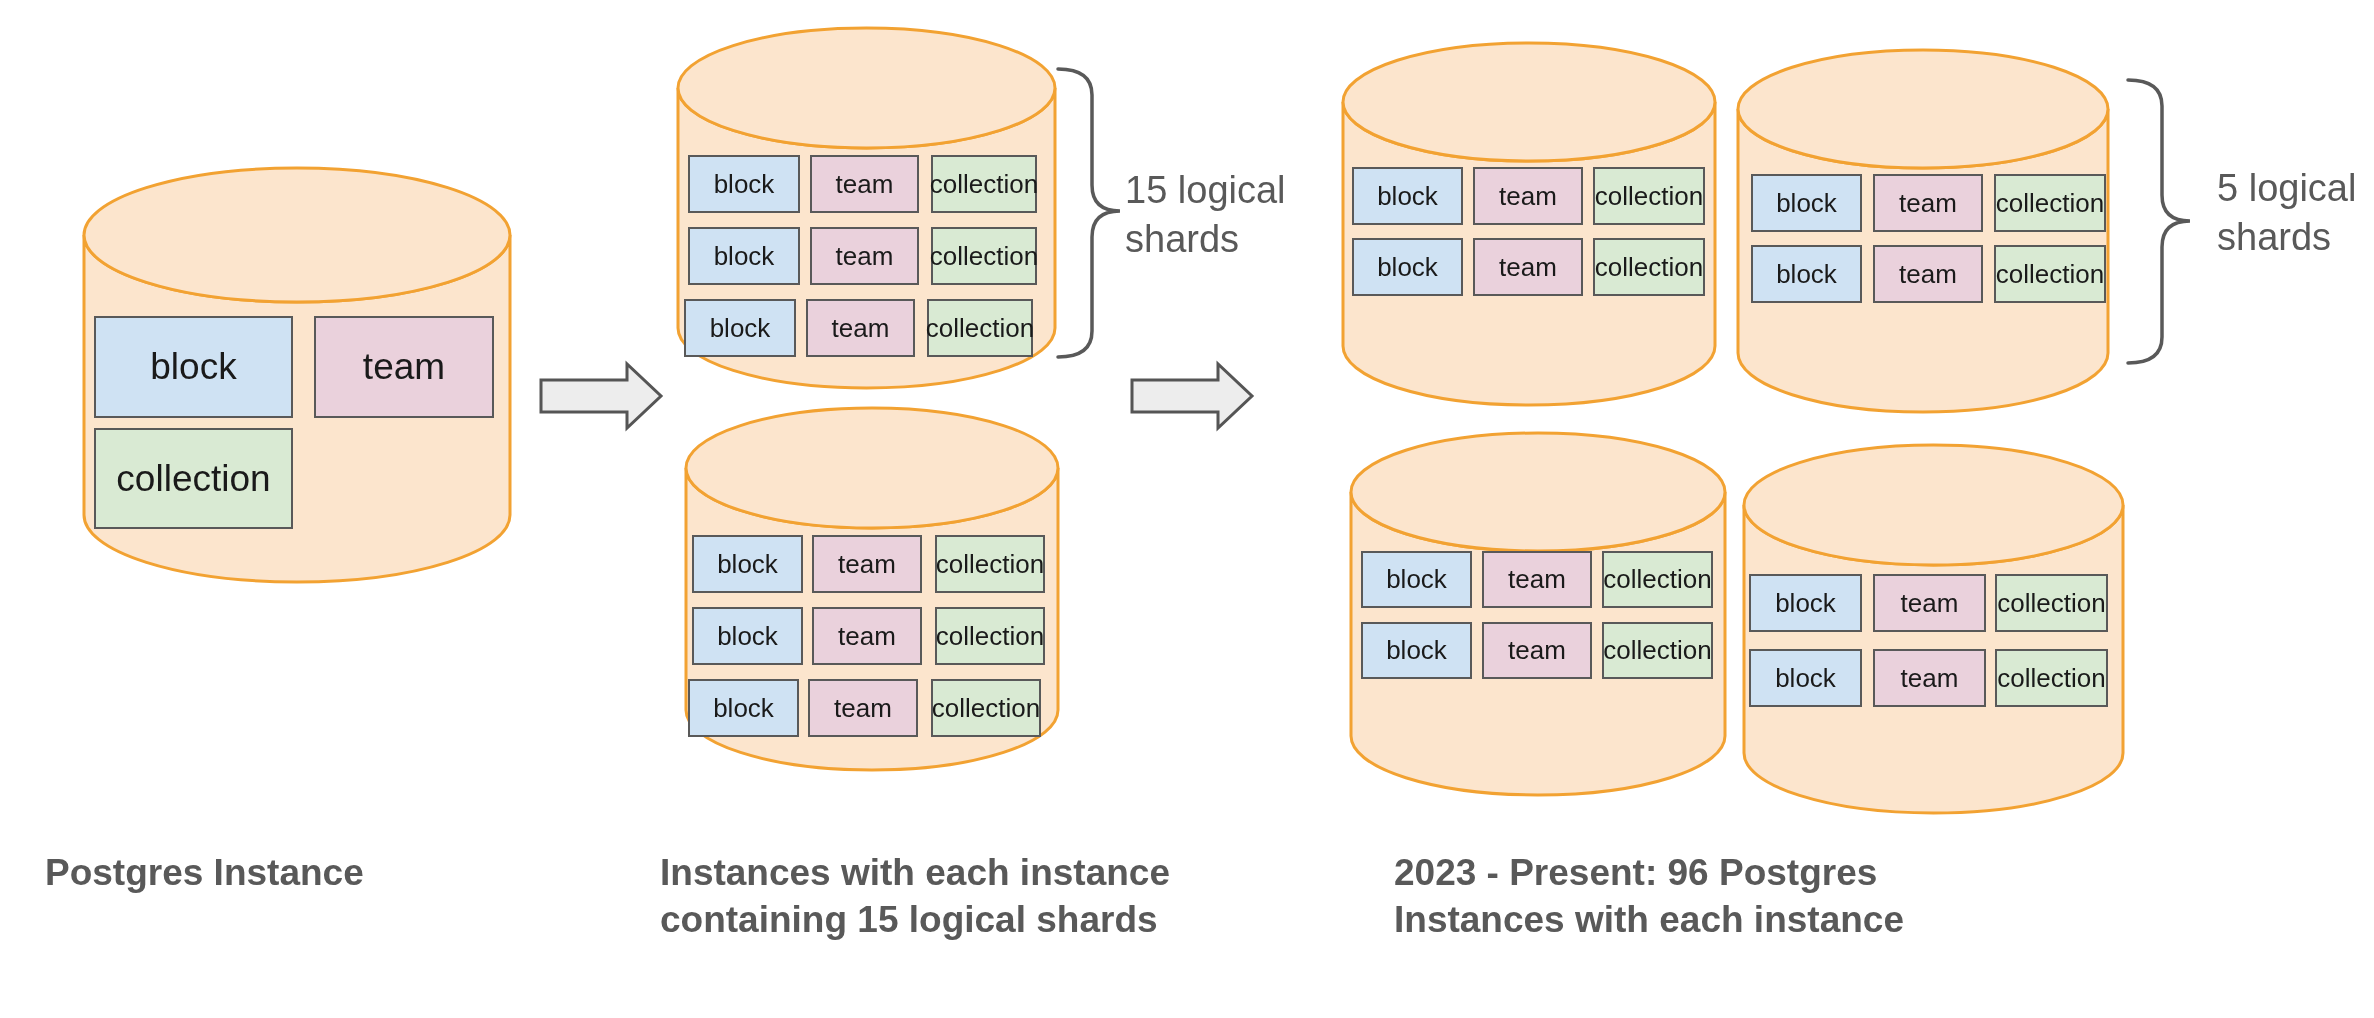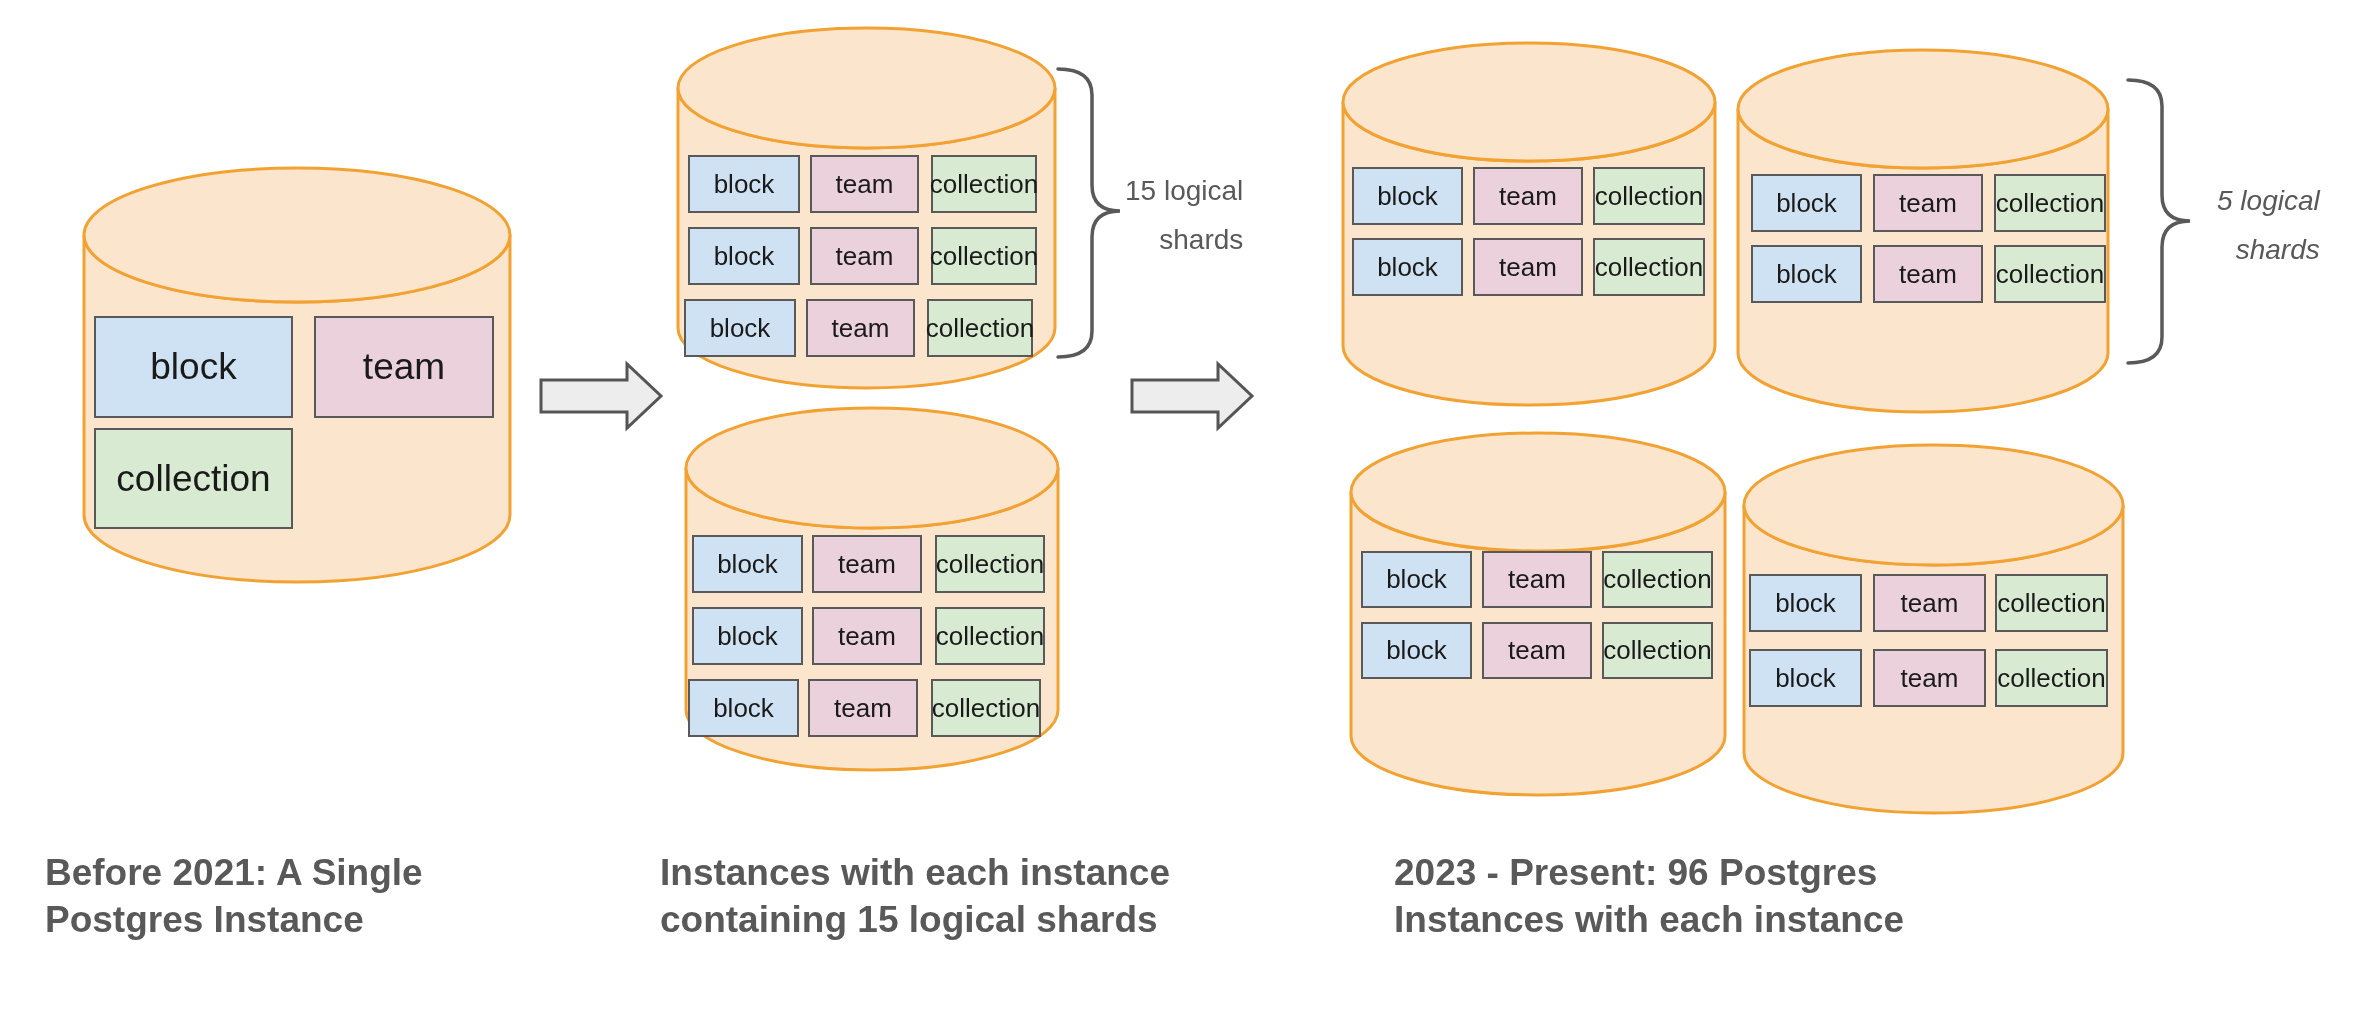--- a/index.html
+++ b/index.html
@@ -27,23 +27,22 @@
   .bg-collection{background:var(--collection-fill);}
   .box-lg{font-size:37px;}
   .box-sm{font-size:26px;}
   .brace{position:absolute;overflow:visible;}
   .brace path{fill:none;stroke:var(--brace-stroke);stroke-width:3.5;stroke-linecap:round;}
   .arrow{position:absolute;overflow:visible;}
   .arrow polygon{fill:var(--arrow-fill);stroke:var(--arrow-stroke);stroke-width:3;stroke-linejoin:miter;}
   .brace-label{
     position:absolute;
     color:var(--caption-color);
-    font-size:28px;line-height:49px;
+    font-size:38px;line-height:49px;
     white-space:nowrap;
-    text-align:right;
   }
   .caption{
     position:absolute;
     color:var(--caption-color);
     font-weight:bold;
     font-size:37px;line-height:47px;
     white-space:nowrap;
   }
   .line{display:block;}
 </style>
@@ -122,21 +121,21 @@
   <div class="box bg-block box-sm" style="left:1751px;top:174px;width:111px;height:58px;">block</div>
   <div class="box bg-team box-sm" style="left:1873px;top:174px;width:110px;height:58px;">team</div>
   <div class="box bg-collection box-sm" style="left:1994px;top:174px;width:112px;height:58px;">collection</div>
   <div class="box bg-block box-sm" style="left:1751px;top:245px;width:111px;height:58px;">block</div>
   <div class="box bg-team box-sm" style="left:1873px;top:245px;width:110px;height:58px;">team</div>
   <div class="box bg-collection box-sm" style="left:1994px;top:245px;width:112px;height:58px;">collection</div>
 
   <svg class="brace" style="left:2120px;top:73px;" width="78" height="300" viewBox="0 0 78 300">
     <path d="M8,7 Q42,7 42,33 L42,122 Q42,148 70,148 Q42,148 42,174 L42,264 Q42,290 8,290"></path>
   </svg>
-  <div class="brace-label" style="left:2217px;top:176px;font-style:italic;">
+  <div class="brace-label" style="left:2217px;top:164px;">
     <span class="line">5 logical</span>
     <span class="line">shards</span>
   </div>
 
   <svg class="cyl" style="left:1348px;top:430px;" width="380" height="368" viewBox="0 0 380 368">
       <path d="M3,62 L3,306 A187,59 0 0 0 377,306 L377,62 A187,59 0 0 1 3,62 Z" class="cyl-body"></path>
       <ellipse cx="190" cy="62" rx="187" ry="59" class="cyl-top"></ellipse>
     </svg>
   <div class="box bg-block box-sm" style="left:1361px;top:551px;width:111px;height:57px;">block</div>
   <div class="box bg-team box-sm" style="left:1482px;top:551px;width:110px;height:57px;">team</div>
@@ -150,21 +149,20 @@
       <ellipse cx="192.5" cy="63" rx="189.5" ry="60" class="cyl-top"></ellipse>
     </svg>
   <div class="box bg-block box-sm" style="left:1749px;top:574px;width:113px;height:58px;">block</div>
   <div class="box bg-team box-sm" style="left:1873px;top:574px;width:113px;height:58px;">team</div>
   <div class="box bg-collection box-sm" style="left:1995px;top:574px;width:113px;height:58px;">collection</div>
   <div class="box bg-block box-sm" style="left:1749px;top:649px;width:113px;height:58px;">block</div>
   <div class="box bg-team box-sm" style="left:1873px;top:649px;width:113px;height:58px;">team</div>
   <div class="box bg-collection box-sm" style="left:1995px;top:649px;width:113px;height:58px;">collection</div>
 
   <div class="caption" style="left:45px;top:849px;">
-    <span class="line">Before 2021: A Single</span>
     <span class="line">Postgres Instance</span>
   </div>
   <div class="caption" style="left:660px;top:849px;">
     <span class="line">Instances with each instance</span>
     <span class="line">containing 15 logical shards</span>
   </div>
   <div class="caption" style="left:1394px;top:849px;">
     <span class="line">2023 - Present: 96 Postgres</span>
     <span class="line">Instances with each instance</span>
   </div>

